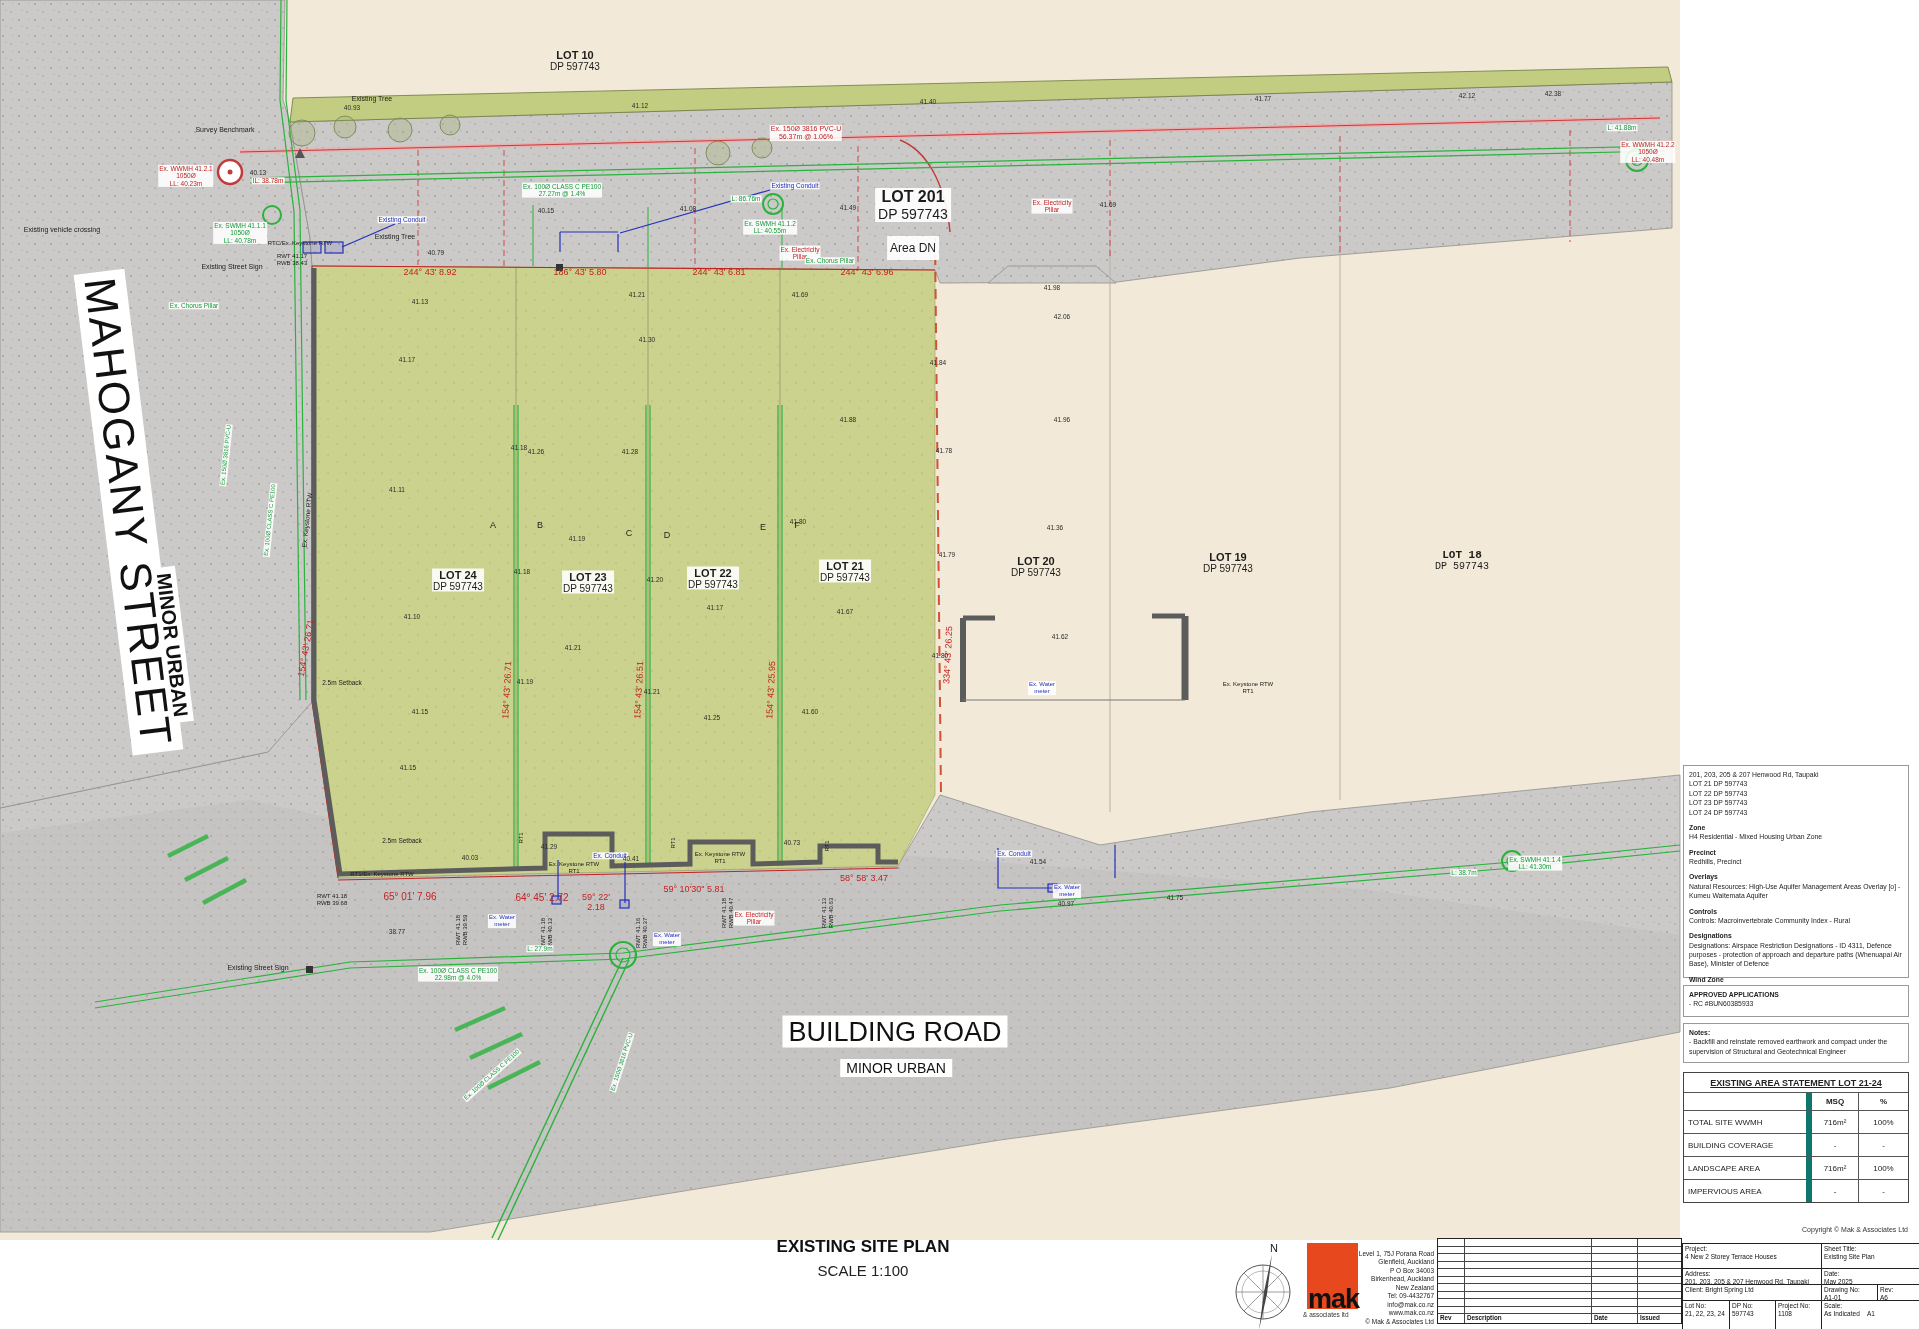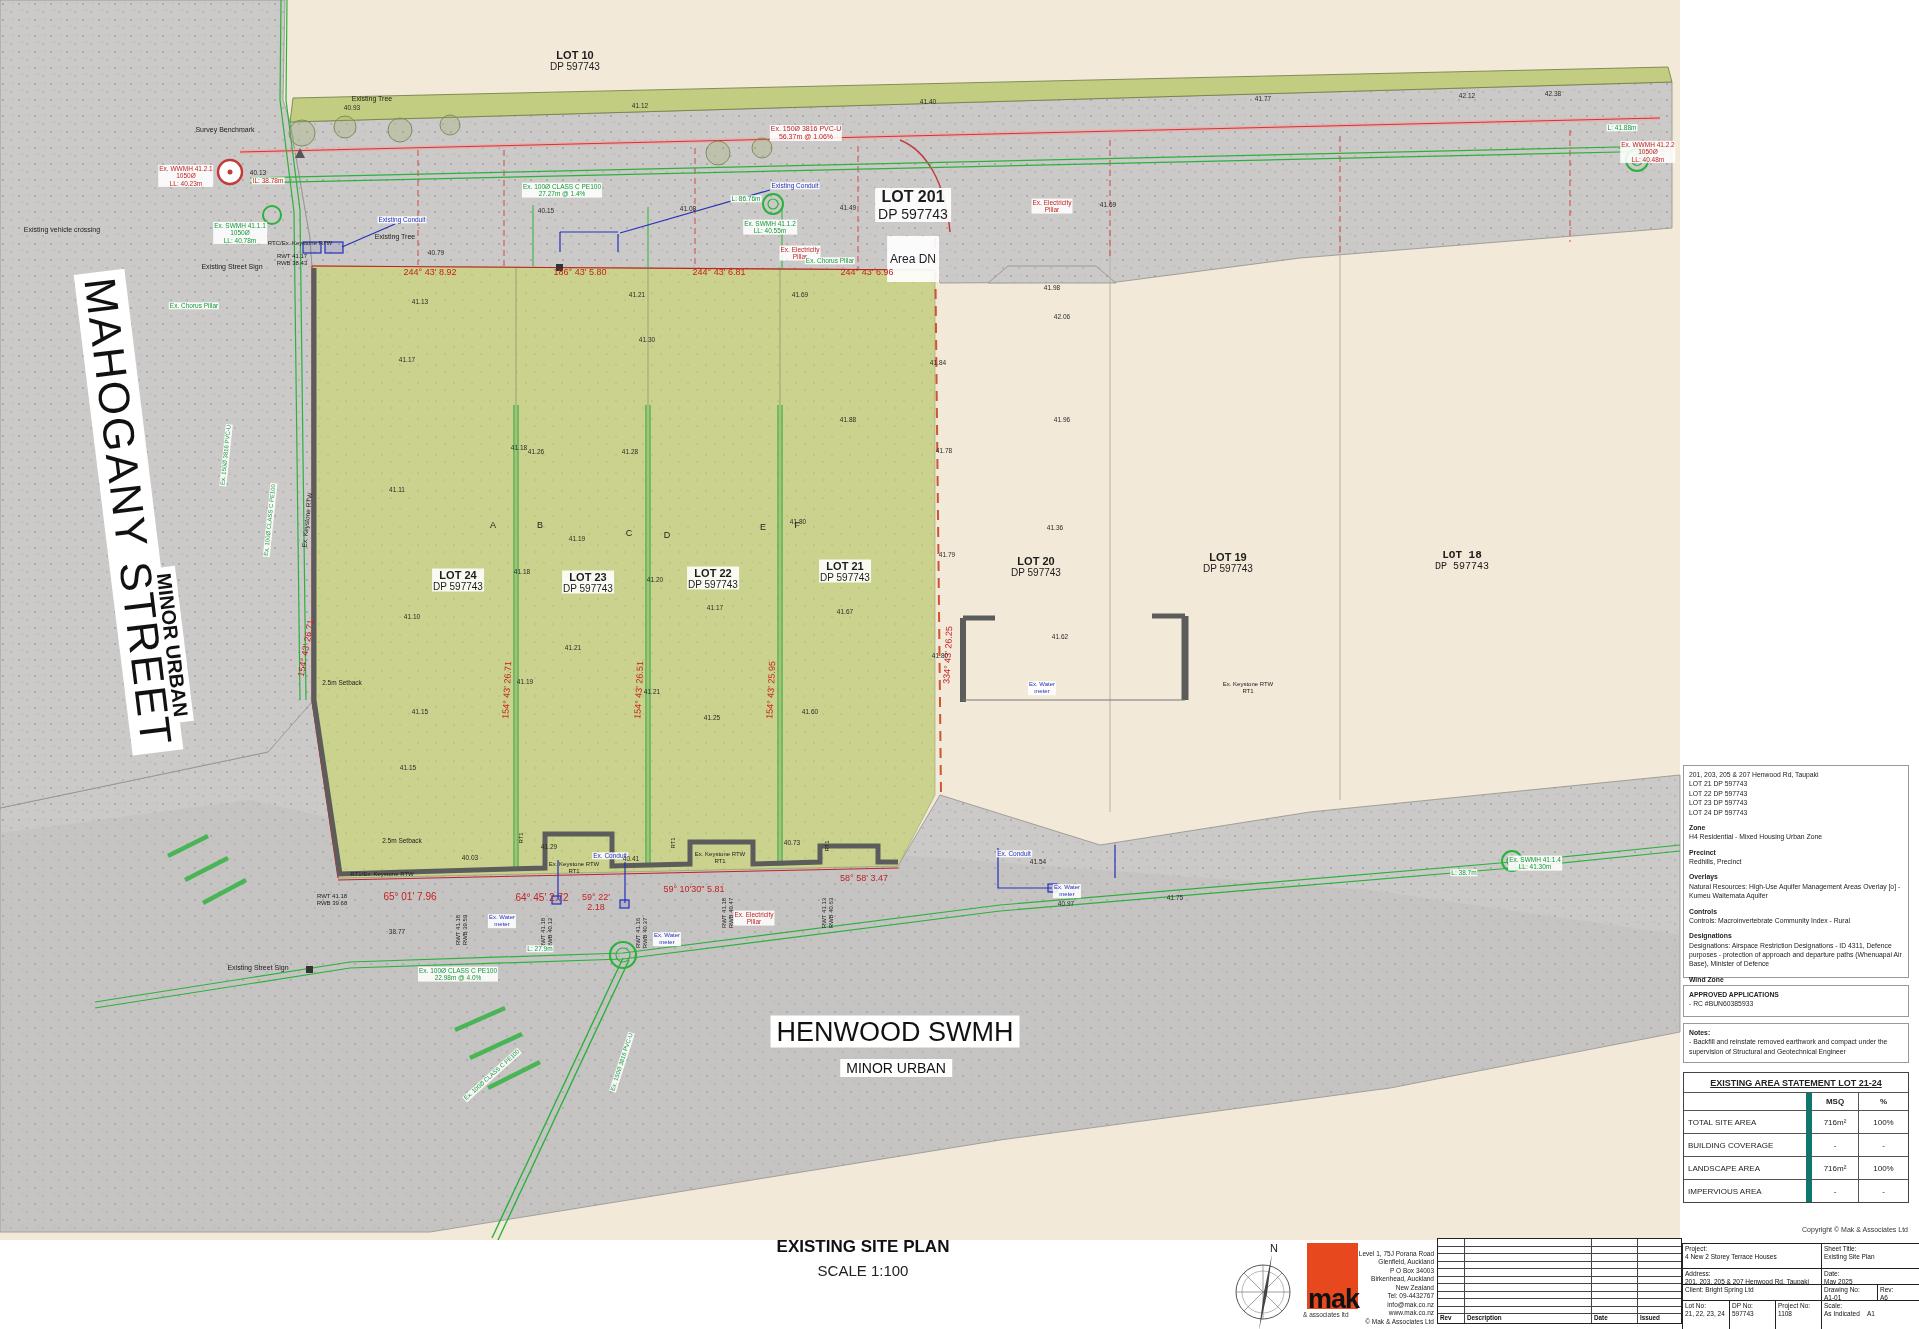--- a/index.html
+++ b/index.html
@@ -19,21 +19,21 @@
   .street-chip{background:#fff;padding:1px 6px;white-space:nowrap;}
   #mahogany{position:absolute;left:128px;top:512px;transform:translate(-50%,-50%) rotate(83deg);
             font-size:44px;letter-spacing:2px;color:#111;}
   #mahogany-sub{position:absolute;left:172px;top:645px;transform:translate(-50%,-50%) rotate(83deg);
             font-size:20px;font-weight:bold;color:#111;}
   #henwood{position:absolute;left:895px;top:1032px;transform:translate(-50%,-50%);font-size:27px;color:#111;}
   #henwood-sub{position:absolute;left:896px;top:1068px;transform:translate(-50%,-50%);font-size:14px;color:#111;}
   #lot201-block{position:absolute;left:913px;top:188px;transform:translate(-50%,0);text-align:center;}
   #lot201-block .nm{font-weight:bold;font-size:16px;background:rgba(255,255,255,.92);padding:0 3px;}
   #lot201-block .dp{font-size:14px;background:rgba(255,255,255,.92);padding:0 3px;}
-  #area-dn{margin-top:14px;font-size:12px;background:rgba(255,255,255,.92);padding:16px 3px;display:inline-block;}
+  #area-dn{margin-top:14px;font-size:12px;background:rgba(255,255,255,.92);padding:5px 3px;display:inline-block;}
   #footer-title{position:absolute;left:863px;top:1247px;transform:translate(-50%,-50%);
                 font-size:17px;font-weight:bold;color:#111;white-space:nowrap;}
   #footer-scale{position:absolute;left:863px;top:1270px;transform:translate(-50%,-50%);
                 font-size:15px;color:#222;white-space:nowrap;}
   
   .nbox{position:absolute;left:1683px;width:226px;border:1px solid #999;background:#fff;
         font-size:6.8px;line-height:1.38;padding:4px 5px;box-sizing:border-box;color:#222;}
   .nbox b{font-weight:bold;}
   .nsec{margin-top:6px;}
   #area-table{position:absolute;left:1683px;top:1072px;width:226px;border:1px solid #444;background:#fff;
@@ -217,21 +217,21 @@
         <rect x="620" y="900" width="9" height="8"></rect>
         <rect x="1048" y="884" width="9" height="8"></rect>
     </g>
 
     <rect x="556" y="264" width="7" height="7" fill="#333"></rect>
     <rect x="306" y="966" width="7" height="7" fill="#333"></rect>
   </svg>
 
   <div id="mahogany"><span class="street-chip">MAHOGANY STREET</span></div>
   <div id="mahogany-sub"><span class="street-chip">MINOR URBAN</span></div>
-  <div id="henwood"><span class="street-chip">HENWOOD SWMH</span></div>
+  <div id="henwood"><span class="street-chip">BUILDING ROAD</span></div>
   <div id="henwood-sub"><span class="street-chip">MINOR URBAN</span></div>
 
   <div id="lot201-block">
     <div class="nm">LOT 201</div>
     <div class="dp">DP 597743</div>
     <div id="area-dn">Area DN</div>
   </div>
 
   <div>
 
@@ -486,21 +486,21 @@
   <div id="area-table">
     <div class="at-title">EXISTING AREA STATEMENT LOT 21-24</div>
     <div class="at-row at-head">
       <div class="at-c1"></div>
       <div class="at-c2">MSQ</div>
       <div class="at-c3">%</div>
     </div>
     <div>
 
     <div class="at-row">
-          <div class="at-c1">TOTAL SITE AREA</div>
+          <div class="at-c1">TOTAL SITE WWMH</div>
           <div class="at-c2">716m²</div>
           <div class="at-c3">100%</div>
         </div>
         <div class="at-row">
           <div class="at-c1">BUILDING COVERAGE</div>
           <div class="at-c2">-</div>
           <div class="at-c3">-</div>
         </div>
         <div class="at-row">
           <div class="at-c1">LANDSCAPE AREA</div>

